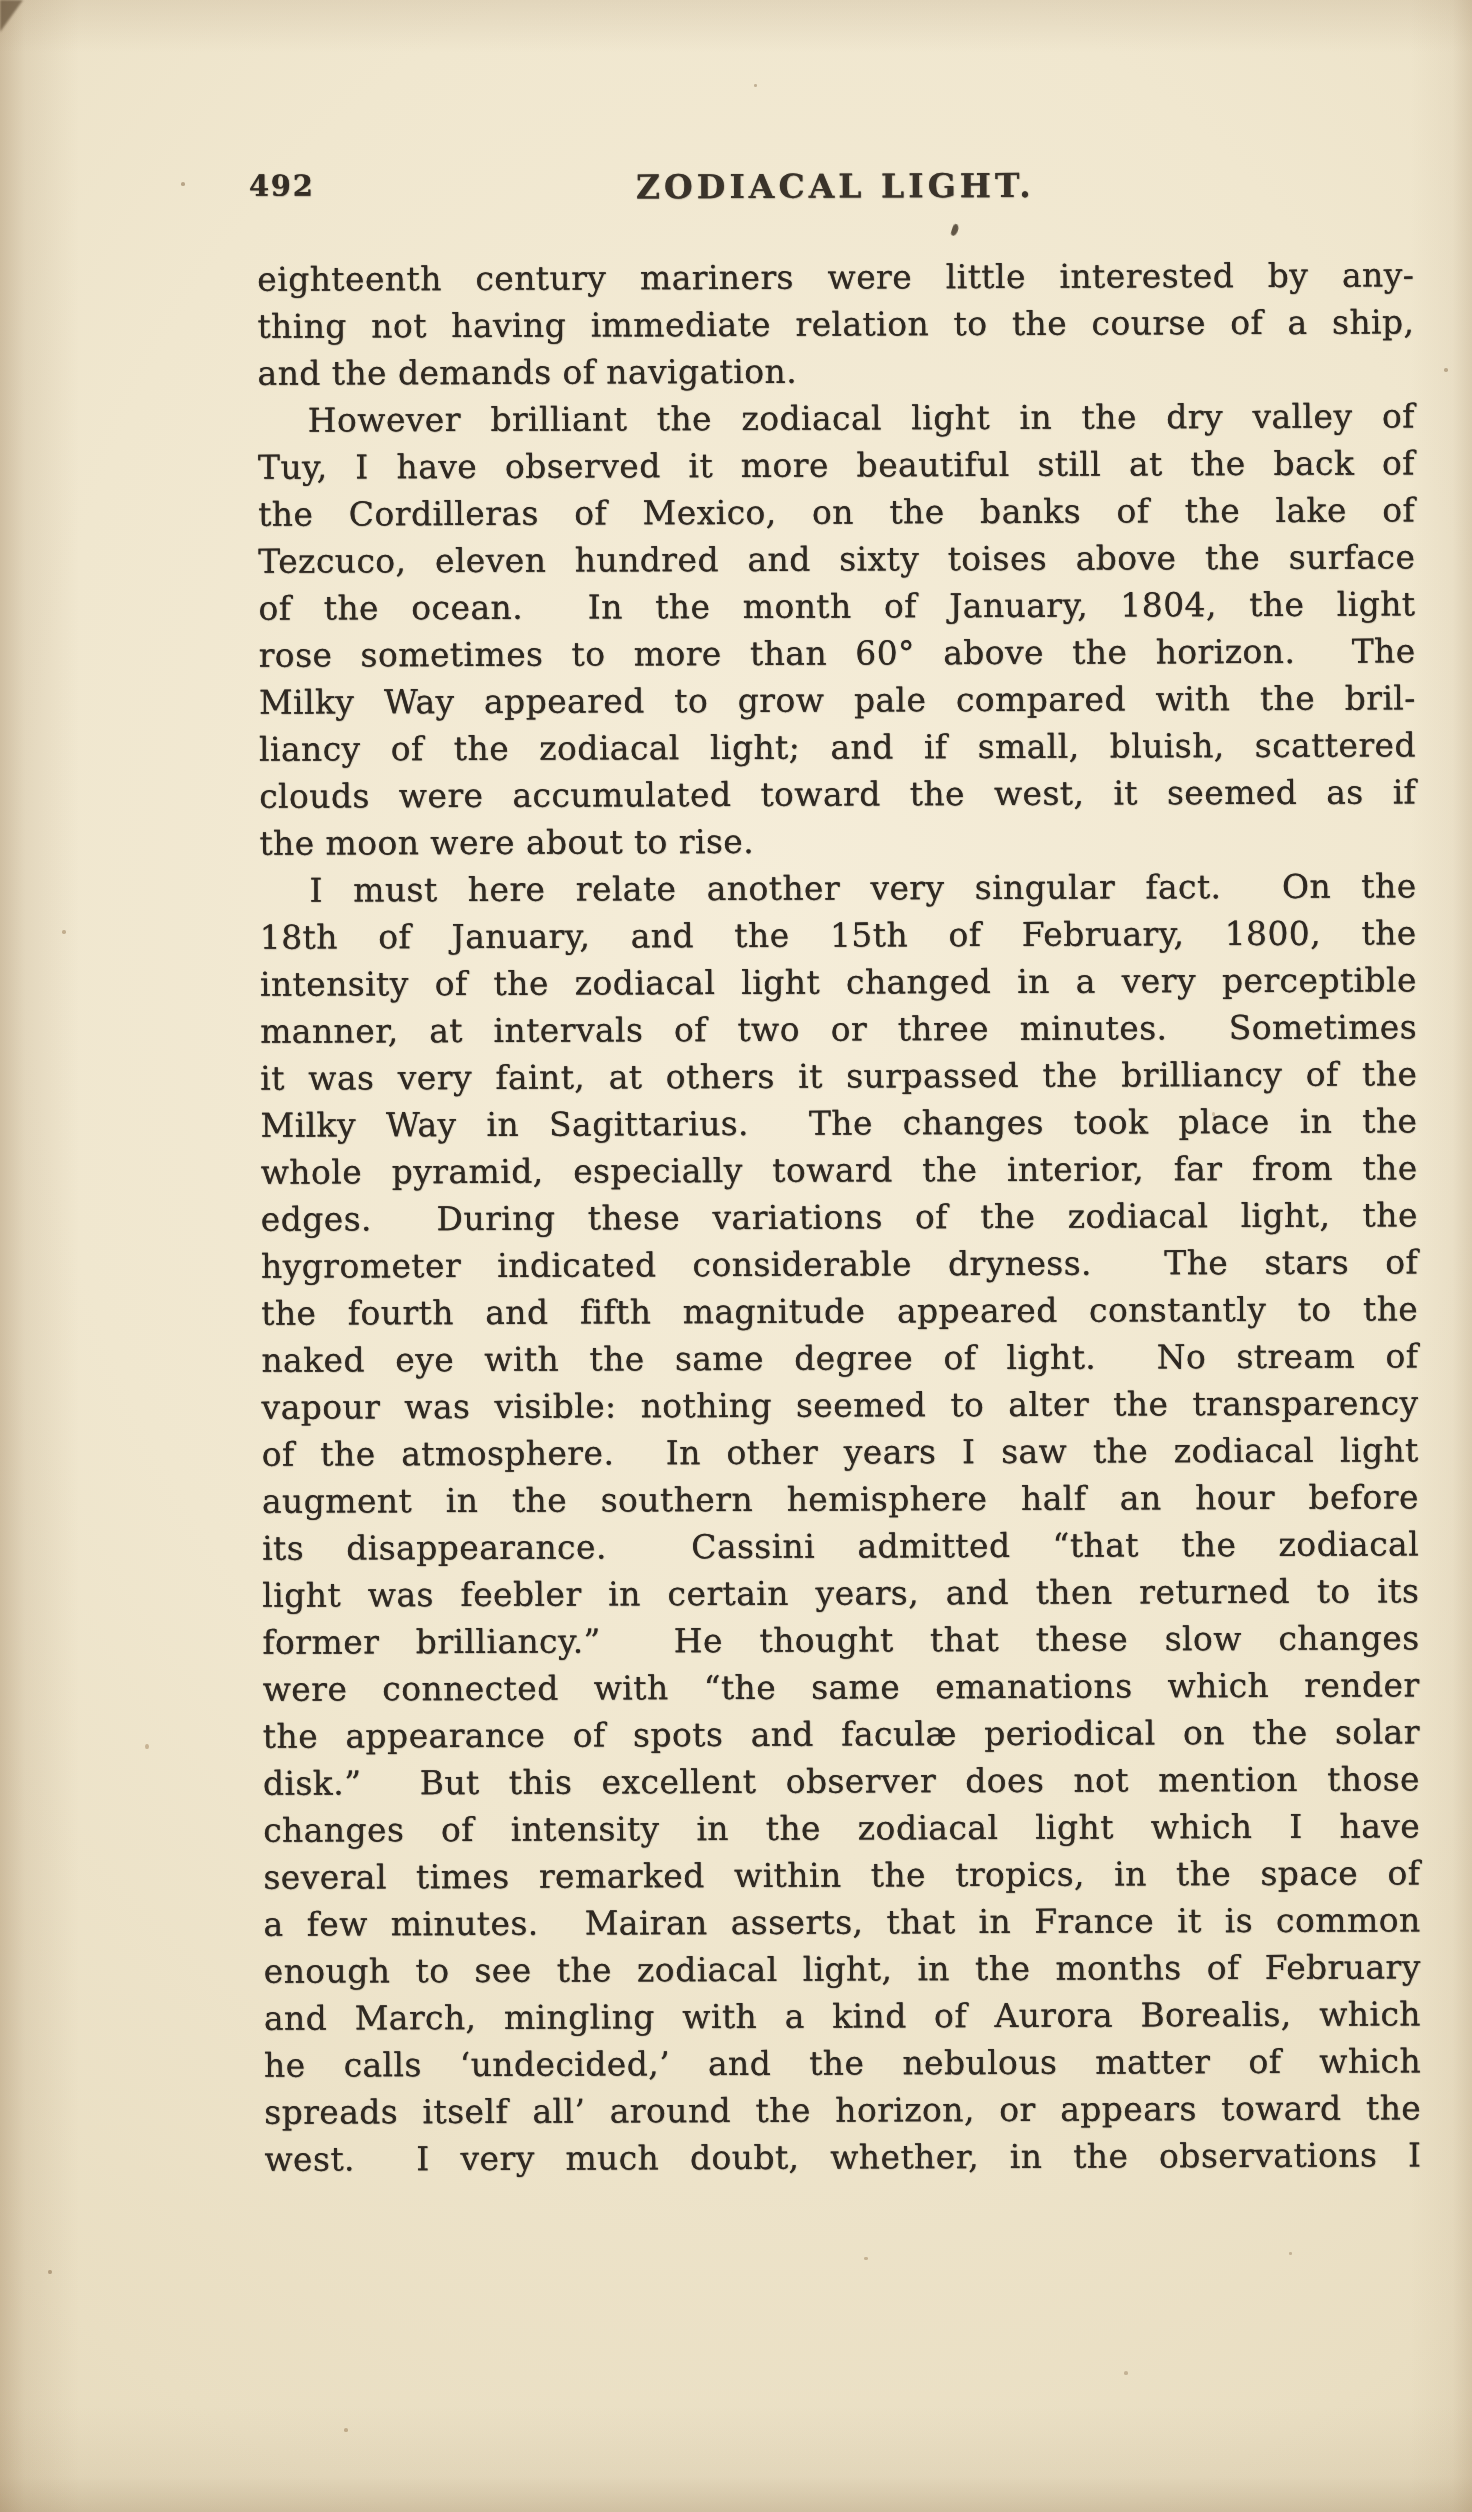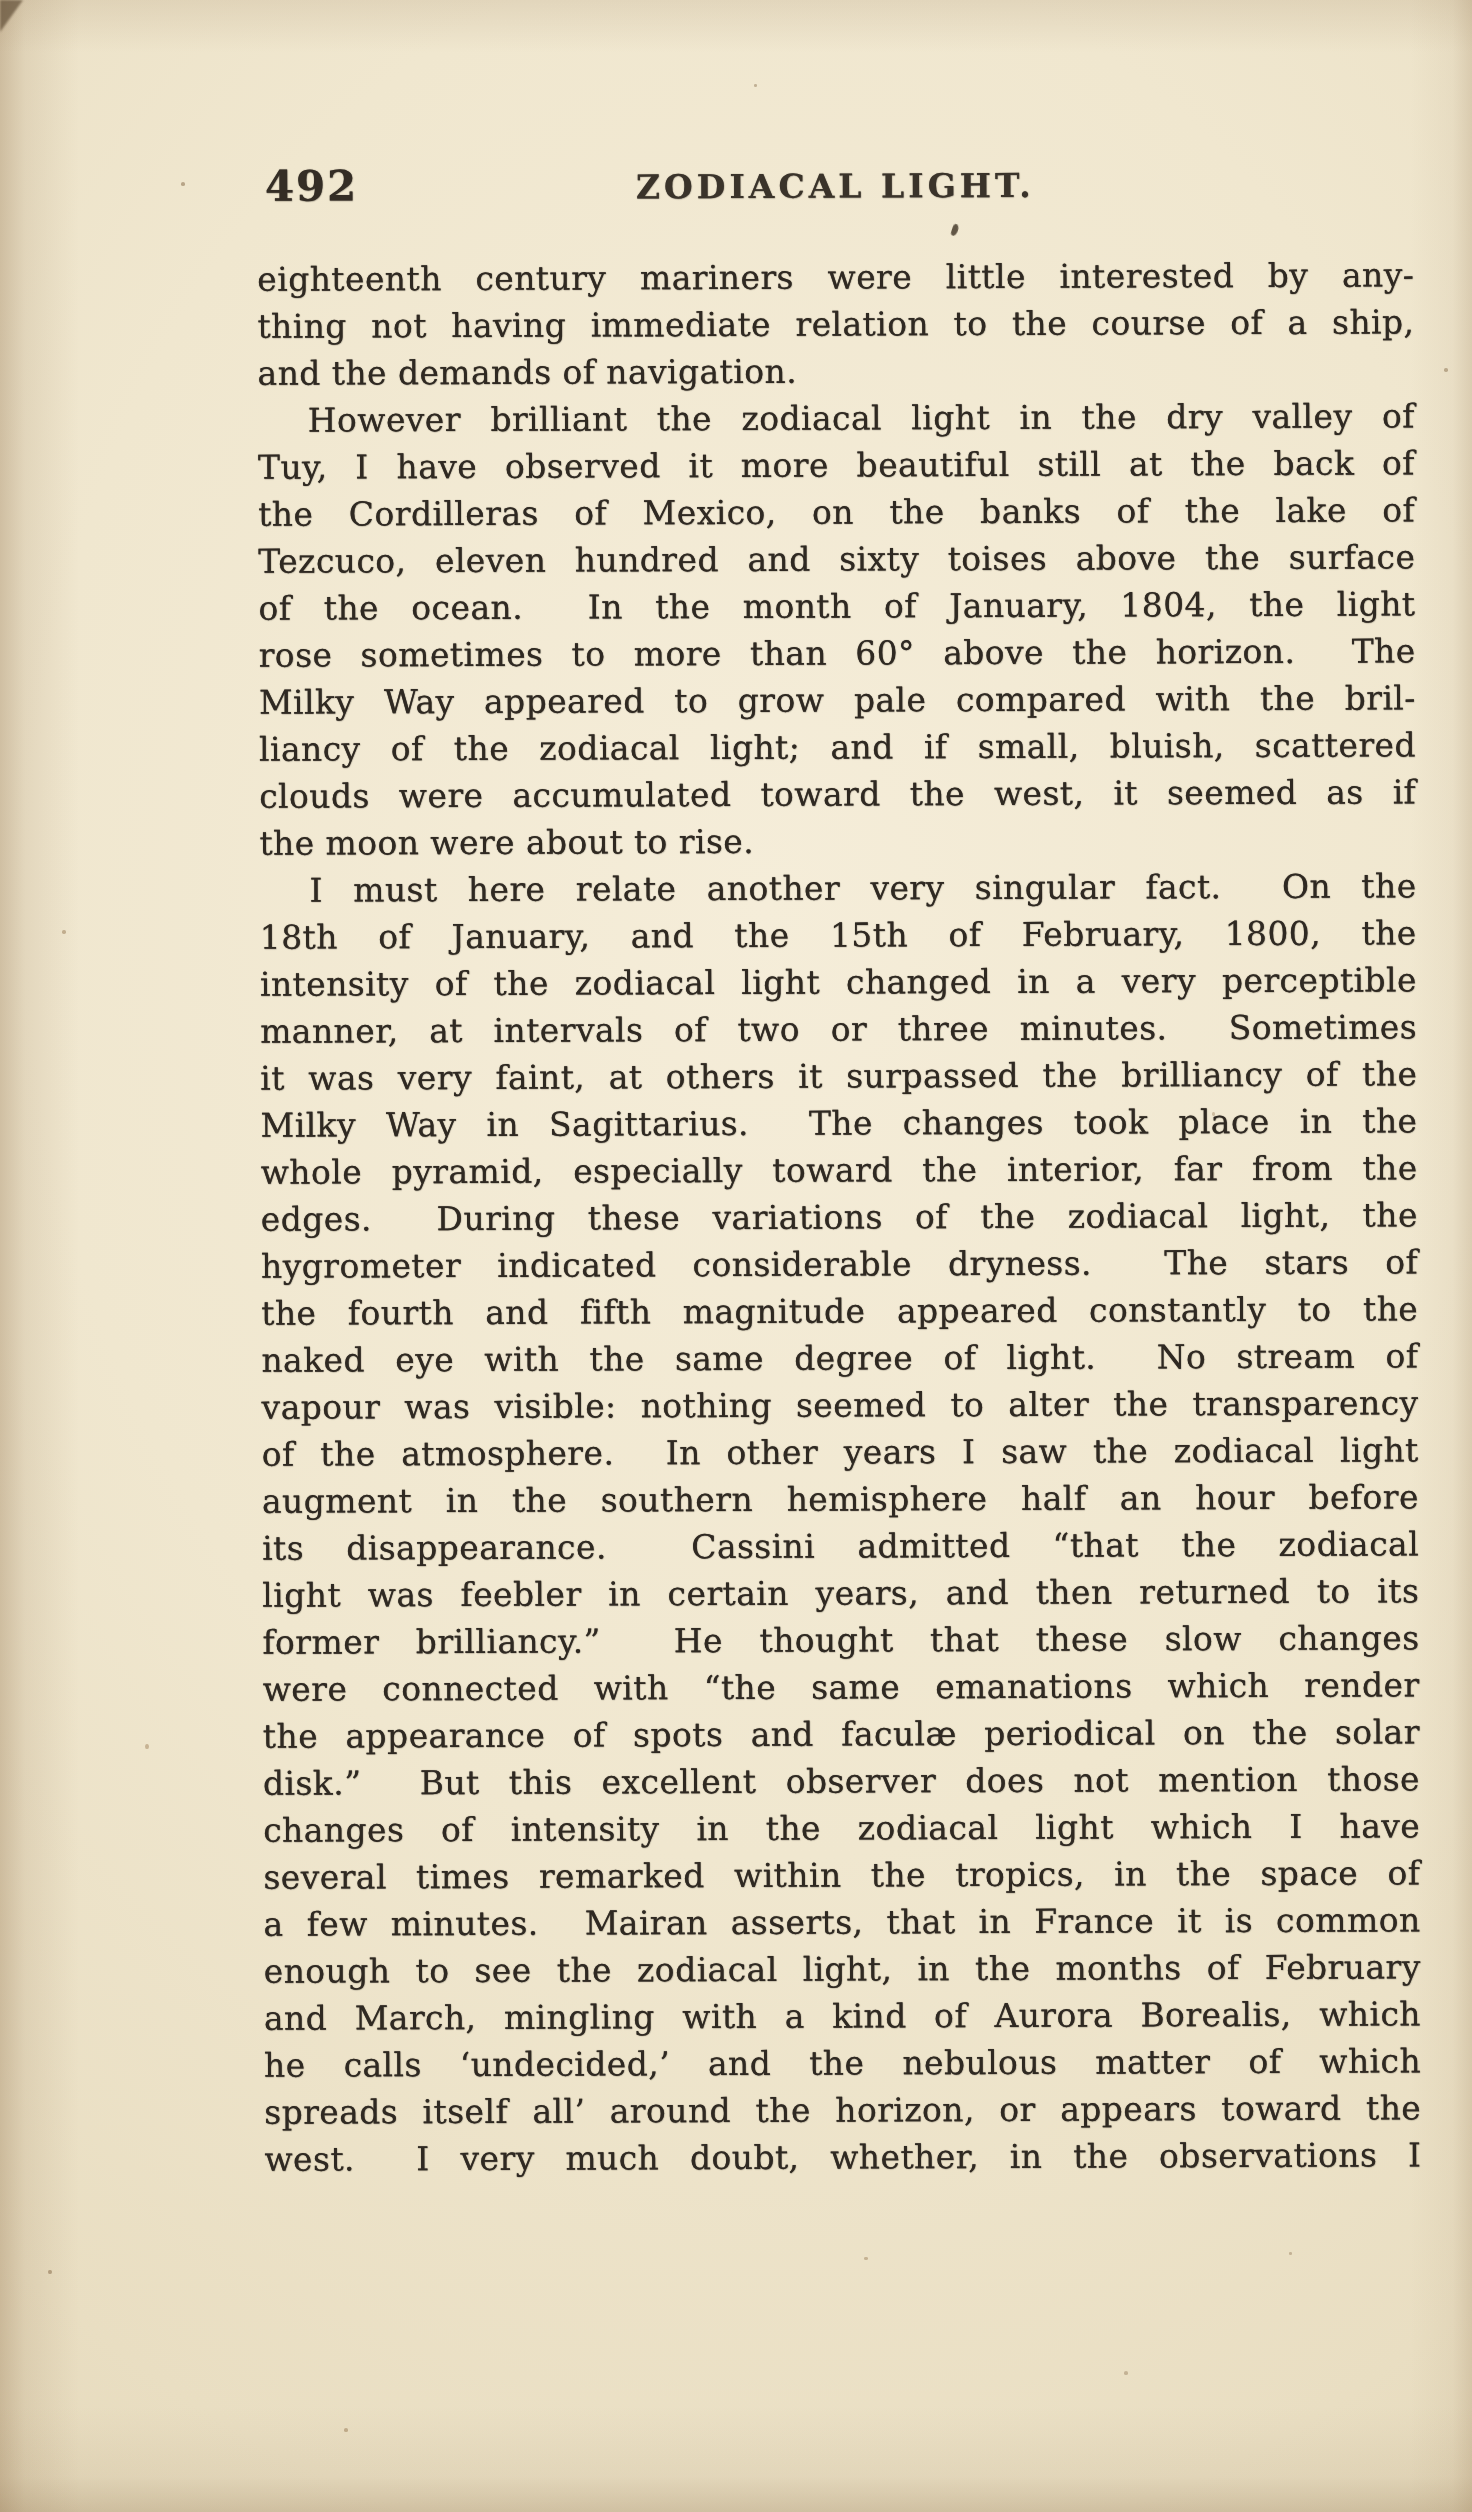--- a/index.html
+++ b/index.html
@@ -46,22 +46,22 @@
     transform: rotate(18deg); filter: blur(0.4px);
   }
 
   .sheet {
     position: absolute; left: 0; top: 0; width: 100%; height: 100%;
     transform: rotate(-0.22deg); transform-origin: 50% 40%;
   }
 
   
   .pagenum {
-    position: absolute; left: 268px; top: 164px;
-    font-size: 42px; line-height: 41px; font-weight: bold;
+    position: absolute; left: 252px; top: 164px;
+    font-size: 29px; line-height: 41px; font-weight: bold;
     letter-spacing: 1.8px; color: #342d25;
     text-shadow: 0 0 0.9px rgba(52,45,37,0.75), 0.5px 0.7px 1.1px rgba(52,45,37,0.3);
   }
   .running-title {
     position: absolute; left: 260px; top: 168px; width: 1157px;
     text-align: center;
     font-size: 33px; line-height: 37px; font-weight: bold;
     letter-spacing: 4px; color: #3a332a;
     text-shadow: 0 0 0.9px rgba(58,51,42,0.7), 0.5px 0.7px 1.1px rgba(58,51,42,0.28);
   }

